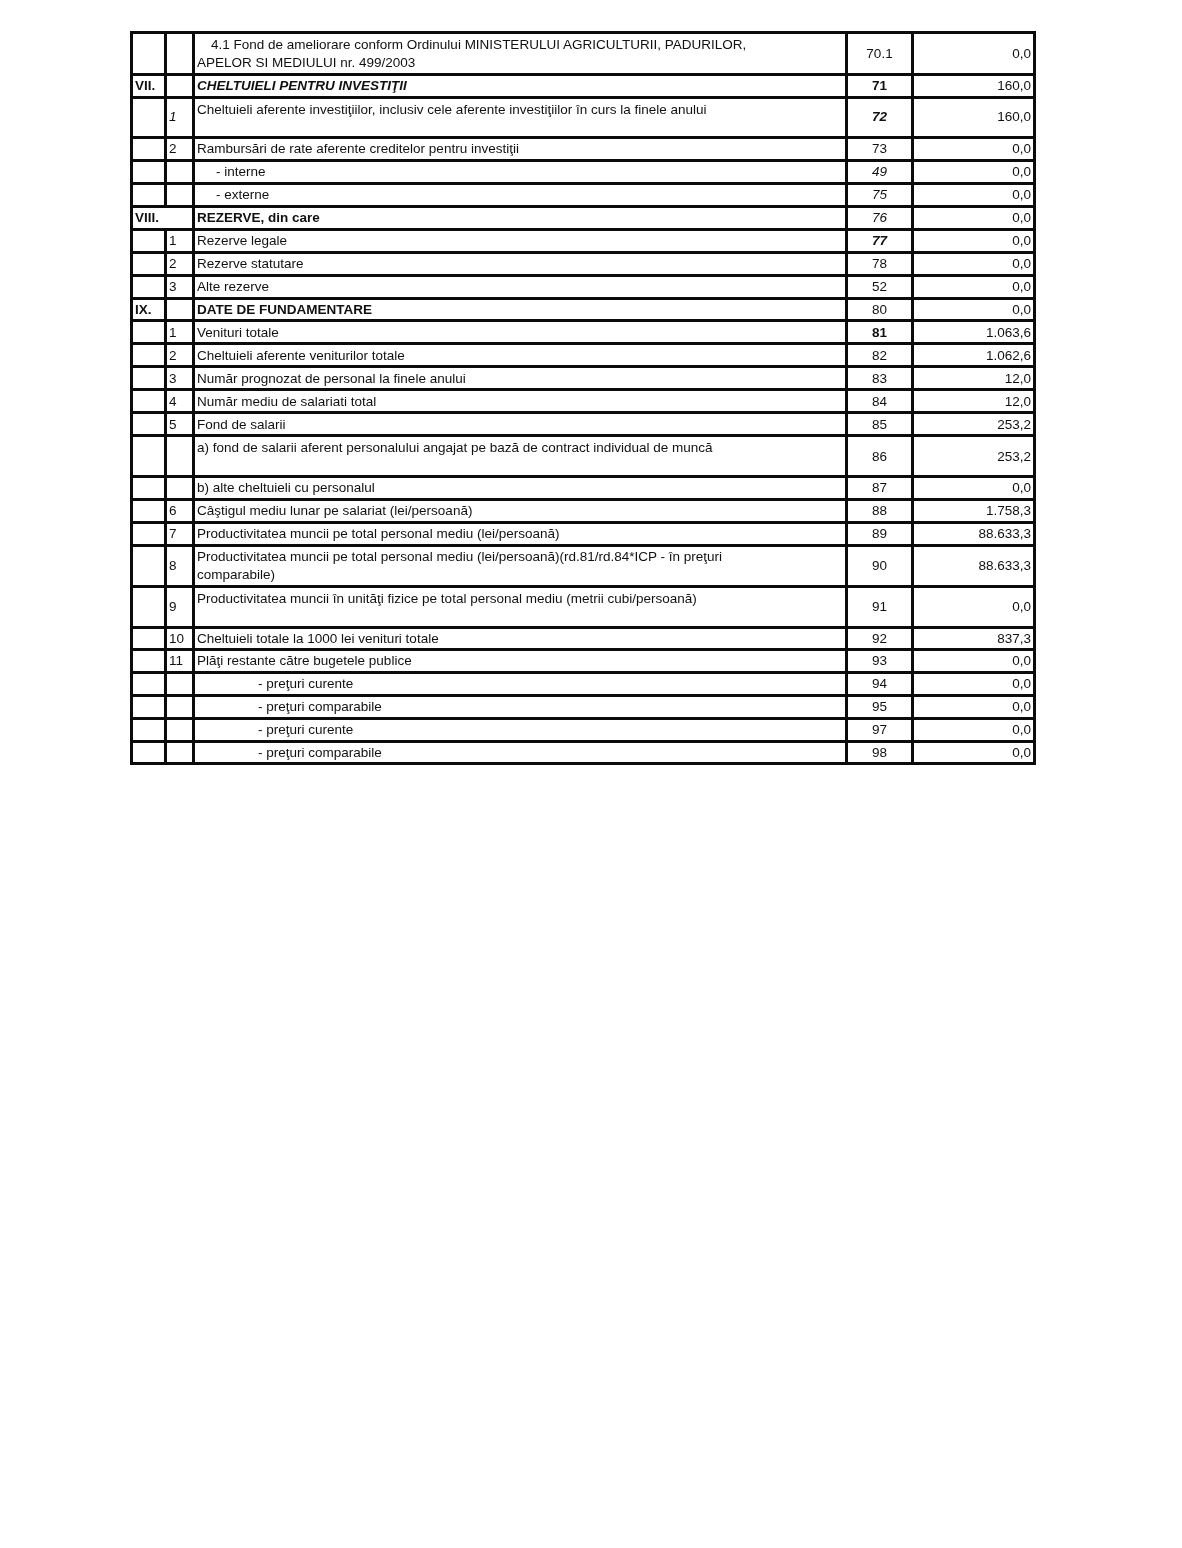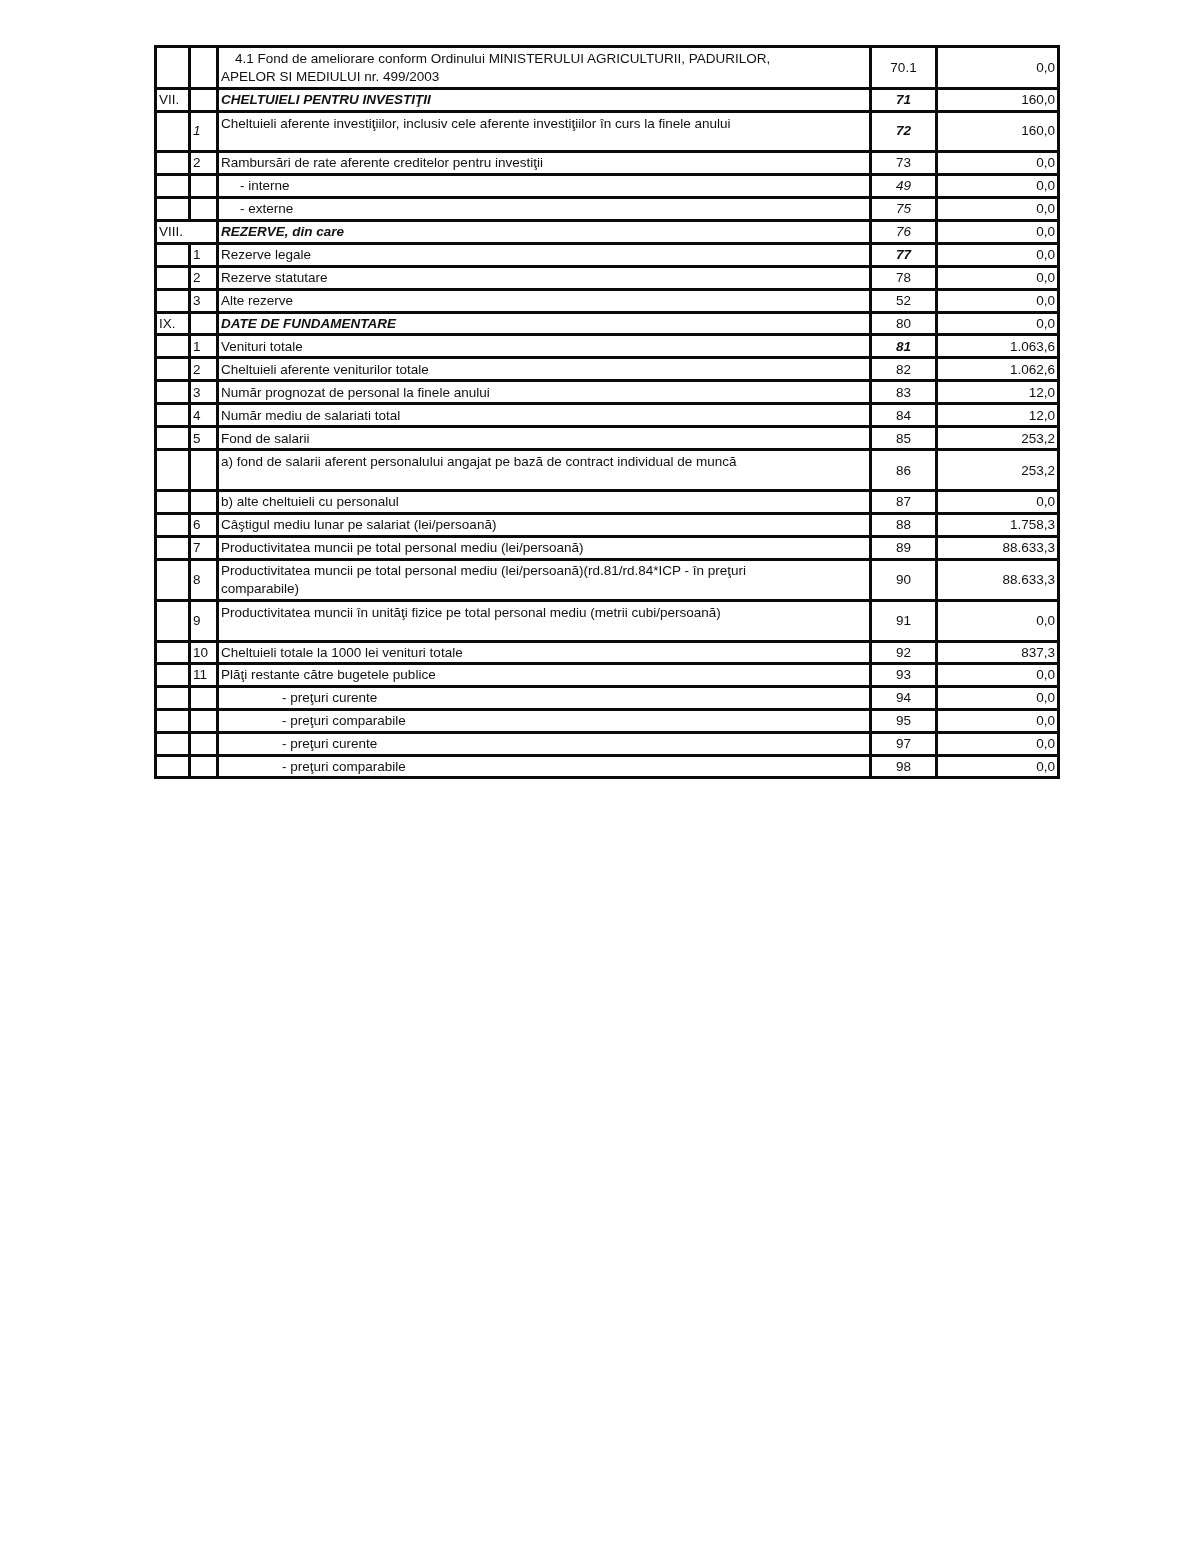--- a/index.html
+++ b/index.html
@@ -12,54 +12,53 @@
     width: 1182px;
     height: 1548px;
     background: #ffffff;
     font-family: "Liberation Sans", sans-serif;
     color: #111111;
     overflow: hidden;
   }
   table.budget {
     position: absolute;
     left: 130px;
-    top: 45px;
+    top: 31px;
     width: 903px;
     border-collapse: collapse;
     table-layout: fixed;
-    margin-left: 24px;
   }
   table.budget td {
     border: 3px solid #0b0b0b;
     padding: 1px 2px;
     font-size: 13.5px;
     line-height: 1.32;
     vertical-align: middle;
     overflow: hidden;
   }
   td.c-sec {
-    font-weight: normal;
+    font-weight: bold;
     padding-left: 2px;
   }
   td.c-sub {
     padding-left: 4px;
   }
   td.c-text {
     padding-left: 5px;
     padding-right: 4px;
     white-space: pre-line;
   }
   td.c-num {
     text-align: center;
   }
   td.c-val {
     text-align: right;
     padding-right: 4px;
   }
-  .bold { font-weight: bold; font-style: italic; }
+  .bold { font-weight: bold; }
   .italic { font-style: italic; }
   .ind1 { padding-left: 21px !important; }
   .ind2 { padding-left: 63px !important; }
   .first-indent { text-indent: 14px; }
   .v-top { vertical-align: top !important; padding-top: 2px !important; }
 </style>
 </head>
 <body>
 
 <div class="page">

